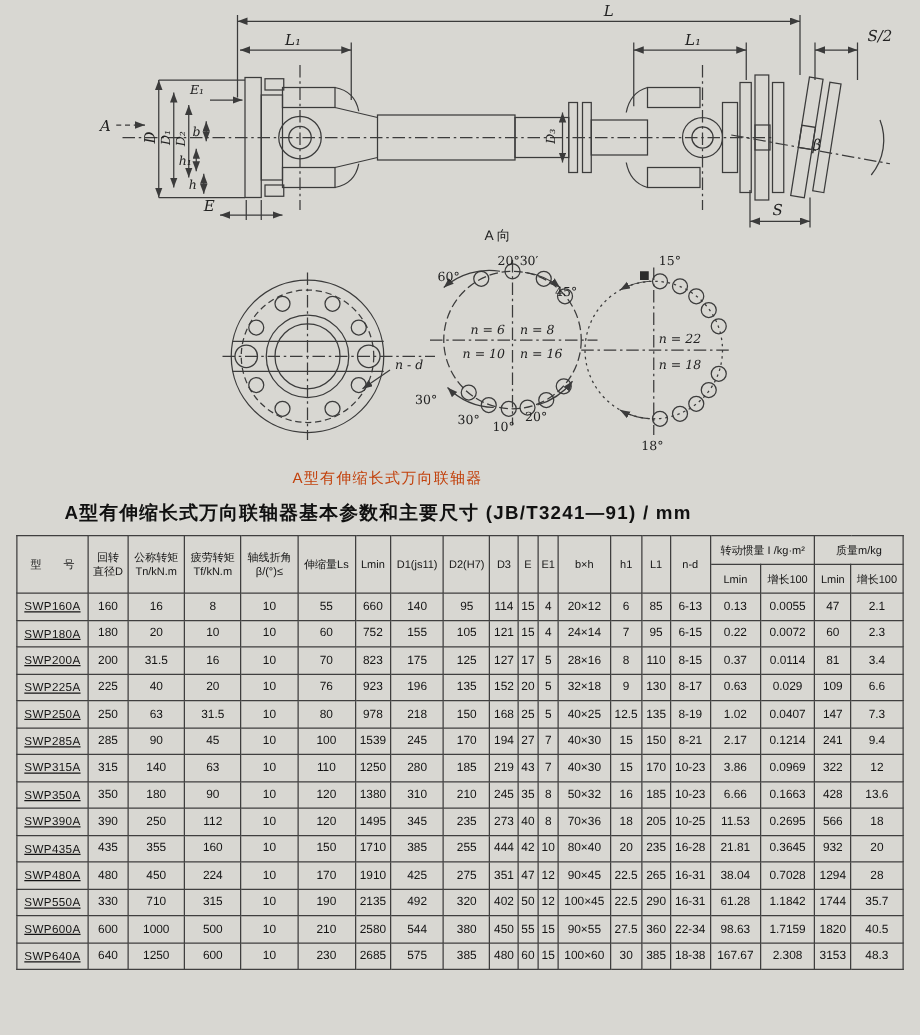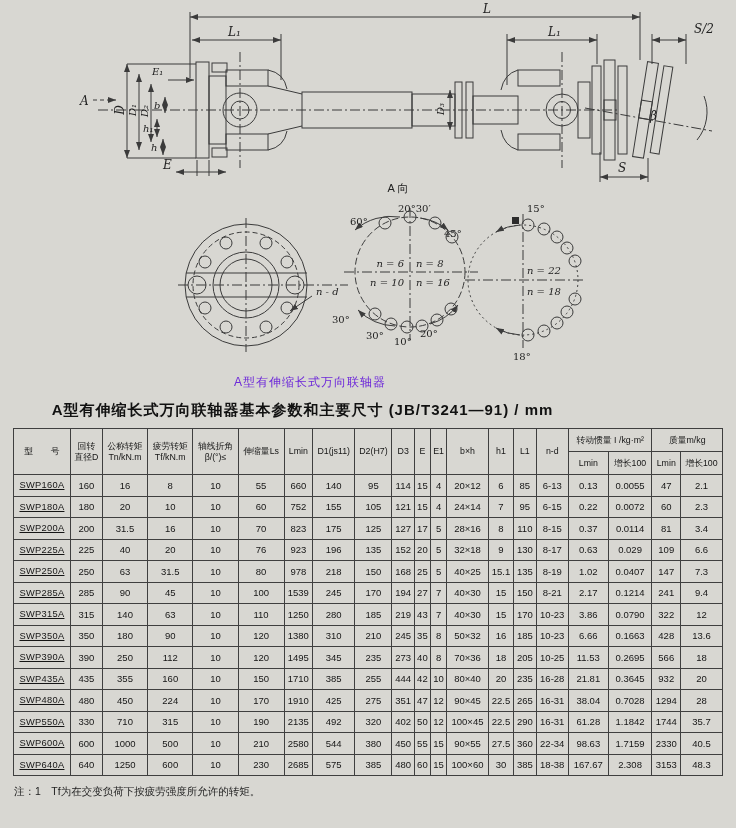--- a/index.html
+++ b/index.html
@@ -11,21 +11,21 @@
   }
   .page{position:relative;width:736px;height:828px;}
   svg{display:block;}
   svg text{fill:#222;}
   .dim{font-family:"DejaVu Serif",serif;font-style:italic;font-size:12px;}
   .dim-sm{font-family:"DejaVu Serif",serif;font-style:italic;font-size:10px;}
   .ann{font-family:"DejaVu Serif",serif;font-size:10px;}
   .cjk{font-family:"Liberation Sans",sans-serif;font-size:11px;font-style:normal;}
   .caption{
     width:620px;text-align:center;font-size:12px;letter-spacing:1px;
-    margin-top:2px;color:#6d28d9;
+    margin-top:2px;color:#c2410c;
   }
   .table-title{
     width:605px;text-align:center;font-weight:bold;font-size:15px;
     margin-top:10px;margin-bottom:8px;letter-spacing:1px;color:#111;
   }
   table.params{
     border-collapse:collapse;margin:0 13px;width:710px;
     font-size:9.5px;color:#151515;background:transparent;
   }
   table.params th,table.params td{
@@ -392,21 +392,21 @@
           <td>31.5</td>
           <td>10</td>
           <td>80</td>
           <td>978</td>
           <td>218</td>
           <td>150</td>
           <td>168</td>
           <td>25</td>
           <td>5</td>
           <td>40×25</td>
-          <td>15.1</td>
+          <td>12.5</td>
           <td>135</td>
           <td>8-19</td>
           <td>1.02</td>
           <td>0.0407</td>
           <td>147</td>
           <td>7.3</td>
         </tr>
         <tr>
           <td class="model-cell">SWP285A</td>
           <td>285</td>
@@ -440,21 +440,21 @@
           <td>280</td>
           <td>185</td>
           <td>219</td>
           <td>43</td>
           <td>7</td>
           <td>40×30</td>
           <td>15</td>
           <td>170</td>
           <td>10-23</td>
           <td>3.86</td>
-          <td>0.0790</td>
+          <td>0.0969</td>
           <td>322</td>
           <td>12</td>
         </tr>
         <tr>
           <td class="model-cell">SWP350A</td>
           <td>350</td>
           <td>180</td>
           <td>90</td>
           <td>10</td>
           <td>120</td>
@@ -573,21 +573,21 @@
           <td>380</td>
           <td>450</td>
           <td>55</td>
           <td>15</td>
           <td>90×55</td>
           <td>27.5</td>
           <td>360</td>
           <td>22-34</td>
           <td>98.63</td>
           <td>1.7159</td>
-          <td>2330</td>
+          <td>1820</td>
           <td>40.5</td>
         </tr>
         <tr>
           <td class="model-cell">SWP640A</td>
           <td>640</td>
           <td>1250</td>
           <td>600</td>
           <td>10</td>
           <td>230</td>
           <td>2685</td>
@@ -601,15 +601,14 @@
           <td>385</td>
           <td>18-38</td>
           <td>167.67</td>
           <td>2.308</td>
           <td>3153</td>
           <td>48.3</td>
         </tr>
       </tbody>
   </table>
 
-  <div class="footnote">注：1　Tf为在交变负荷下按疲劳强度所允许的转矩。</div>
 
 </div>
 
 </body></html>

